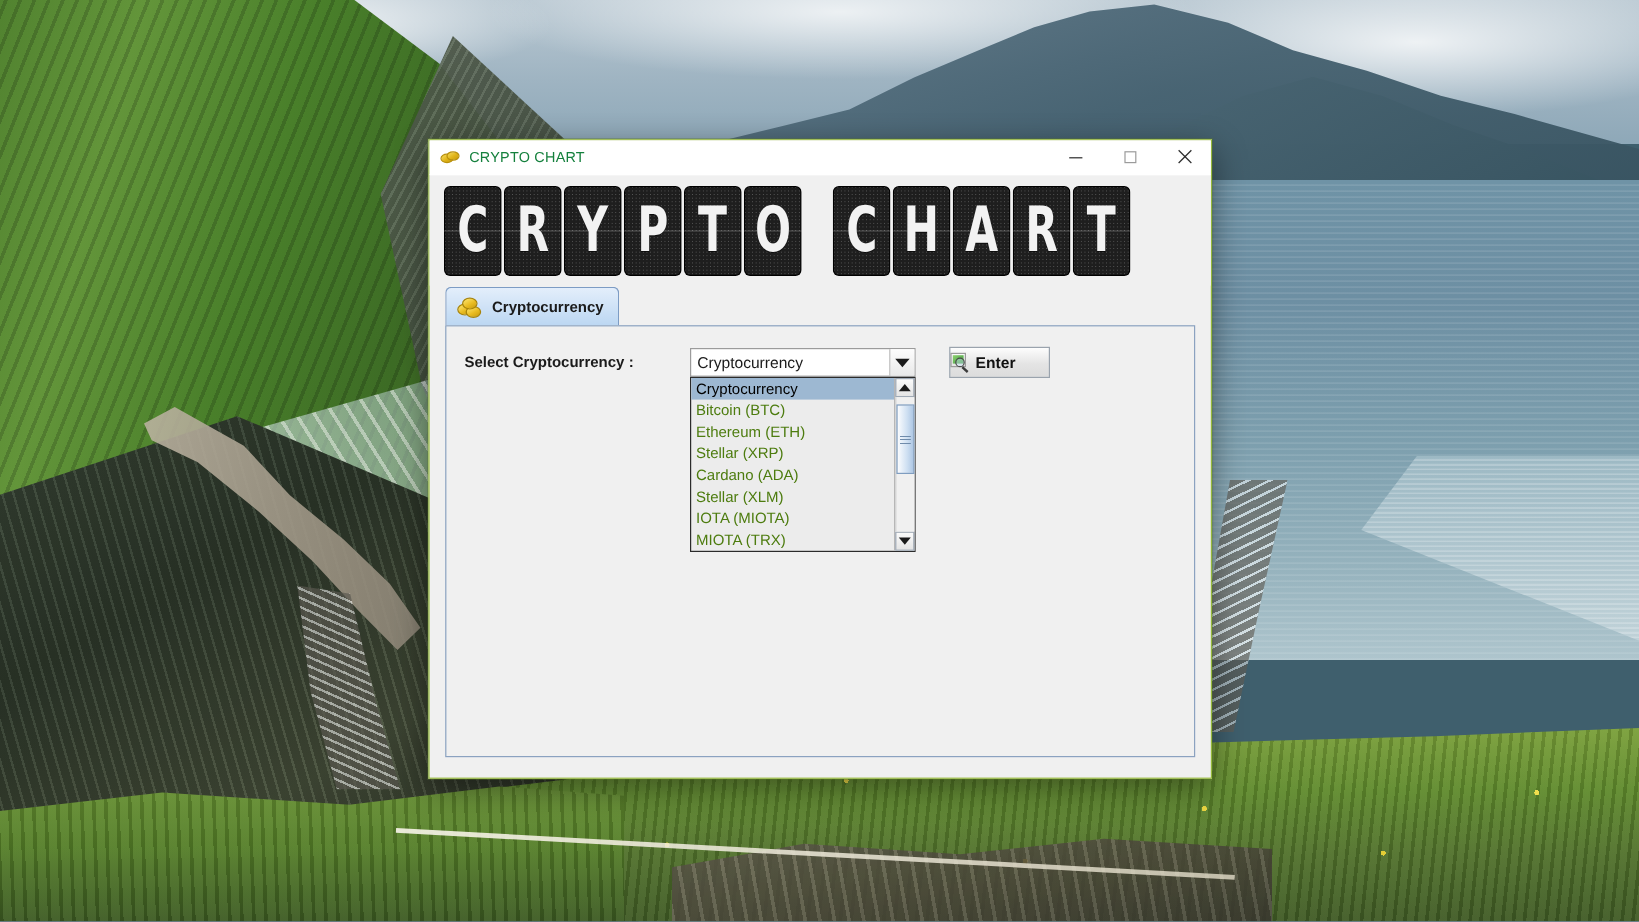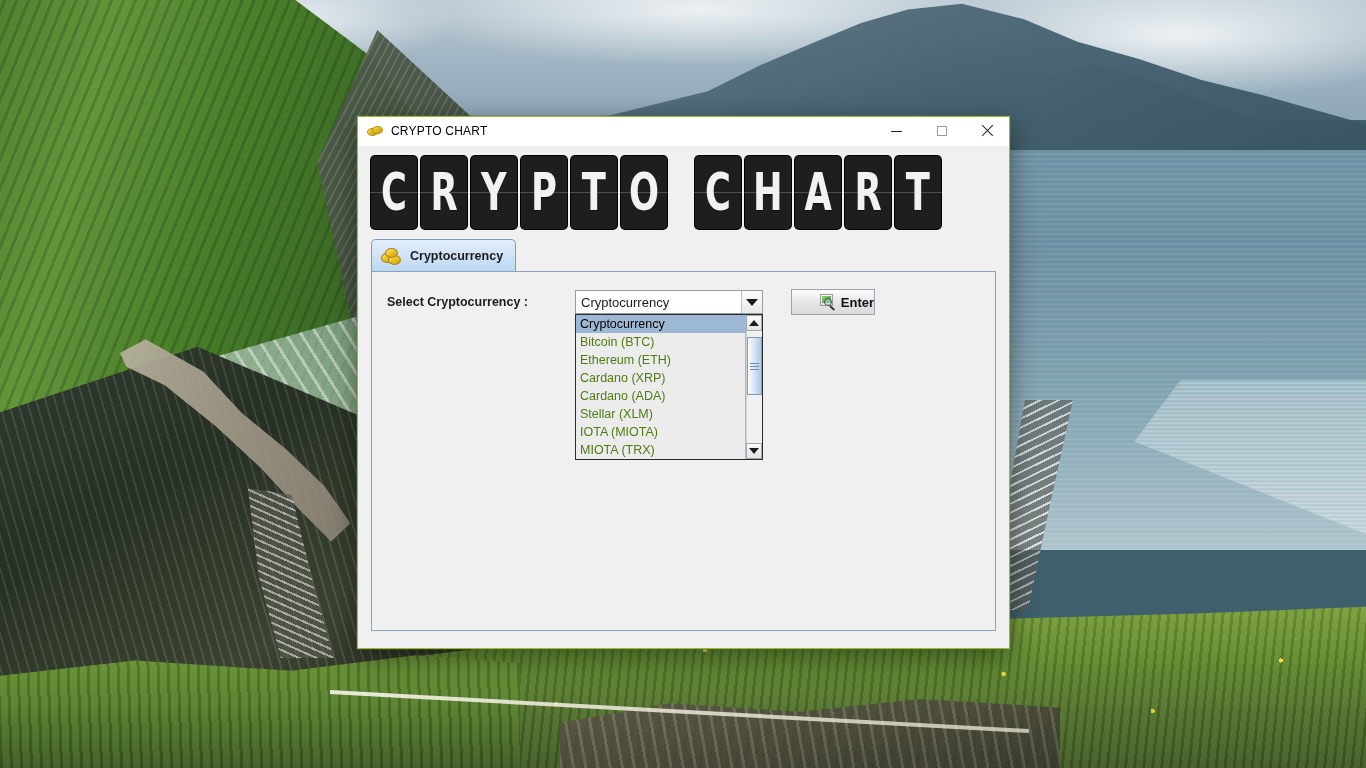--- a/index.html
+++ b/index.html
@@ -192,21 +192,21 @@
     position: relative; flex: 0 0 auto;
   }
   .coin {
     position: absolute; border-radius: 50%;
     background: linear-gradient(145deg,#f7dd5e,#e0b419 55%,#c89b0e);
     border: 1px solid #b8900c;
   }
   .coin.c1 { width: 11px; height: 8px; left: 0px;  top: 5px; }
   .coin.c2 { width: 11px; height: 8px; left: 5px;  top: 3px; }
   #title-text {
-    font-size: 12px; color: #000000; letter-spacing: .2px;
+    font-size: 12px; color: #15803d; letter-spacing: .2px;
     font-family: "Liberation Sans", sans-serif;
     text-align: right;
   }
   #winbtns { margin-left: auto; display: flex; height: 29px; }
   .winbtn {
     width: 45px; height: 29px;
     display: flex; align-items: center; justify-content: center;
     color: #2b2b2b;
   }
   .glyph-min { width: 11px; height: 1px; background: #2b2b2b; }
@@ -414,21 +414,21 @@
     border-right: 5px solid transparent;
     border-top: 6px solid #1b1b1b;
   }
 
   
   #enter-btn {
     margin-left: 28px;
     width: 84px; height: 26px;
     background: linear-gradient(#fdfdfd,#e4e4e4 55%, #dcdcdc);
     border: 1px solid #9aa3ad;
-    display: flex; align-items: center; justify-content: flex-end;
+    display: flex; align-items: center; justify-content: flex-start;
     font-size: 13px; font-weight: bold; color: #111;
   }
   #enter-ico {
     width: 16px; height: 16px; margin-right: 5px; position: relative; flex:0 0 auto;
   }
   #enter-ico .sheet {
     position:absolute; left:0; top:0; width:13px; height:12px;
     background: linear-gradient(#fafafa,#e4e4e4);
     border: 1px solid #9a9a9a;
   }
@@ -550,21 +550,21 @@
           <div id="combo-arrow-btn">
             <span class="tri-down"></span>
           </div>
         </div>
 
         <div id="popup">
           <div id="popup-list">
             <div class="opt sel">Cryptocurrency</div>
             <div class="opt">Bitcoin (BTC)</div>
             <div class="opt">Ethereum (ETH)</div>
-            <div class="opt">Cardano (XRP)</div>
+            <div class="opt">Stellar (XRP)</div>
             <div class="opt">Cardano (ADA)</div>
             <div class="opt">Stellar (XLM)</div>
             <div class="opt">IOTA (MIOTA)</div>
             <div class="opt">MIOTA (TRX)</div>
           </div>
           <div id="sbar">
             <div class="sb-btn">
               <span class="tri-up-s"></span>
             </div>
             <div class="sb-track">

